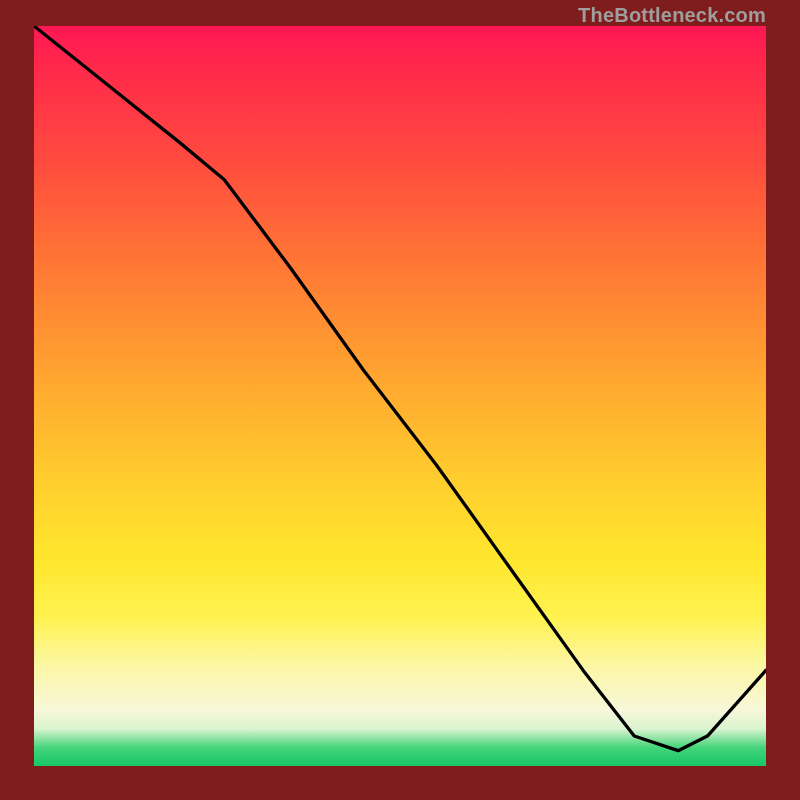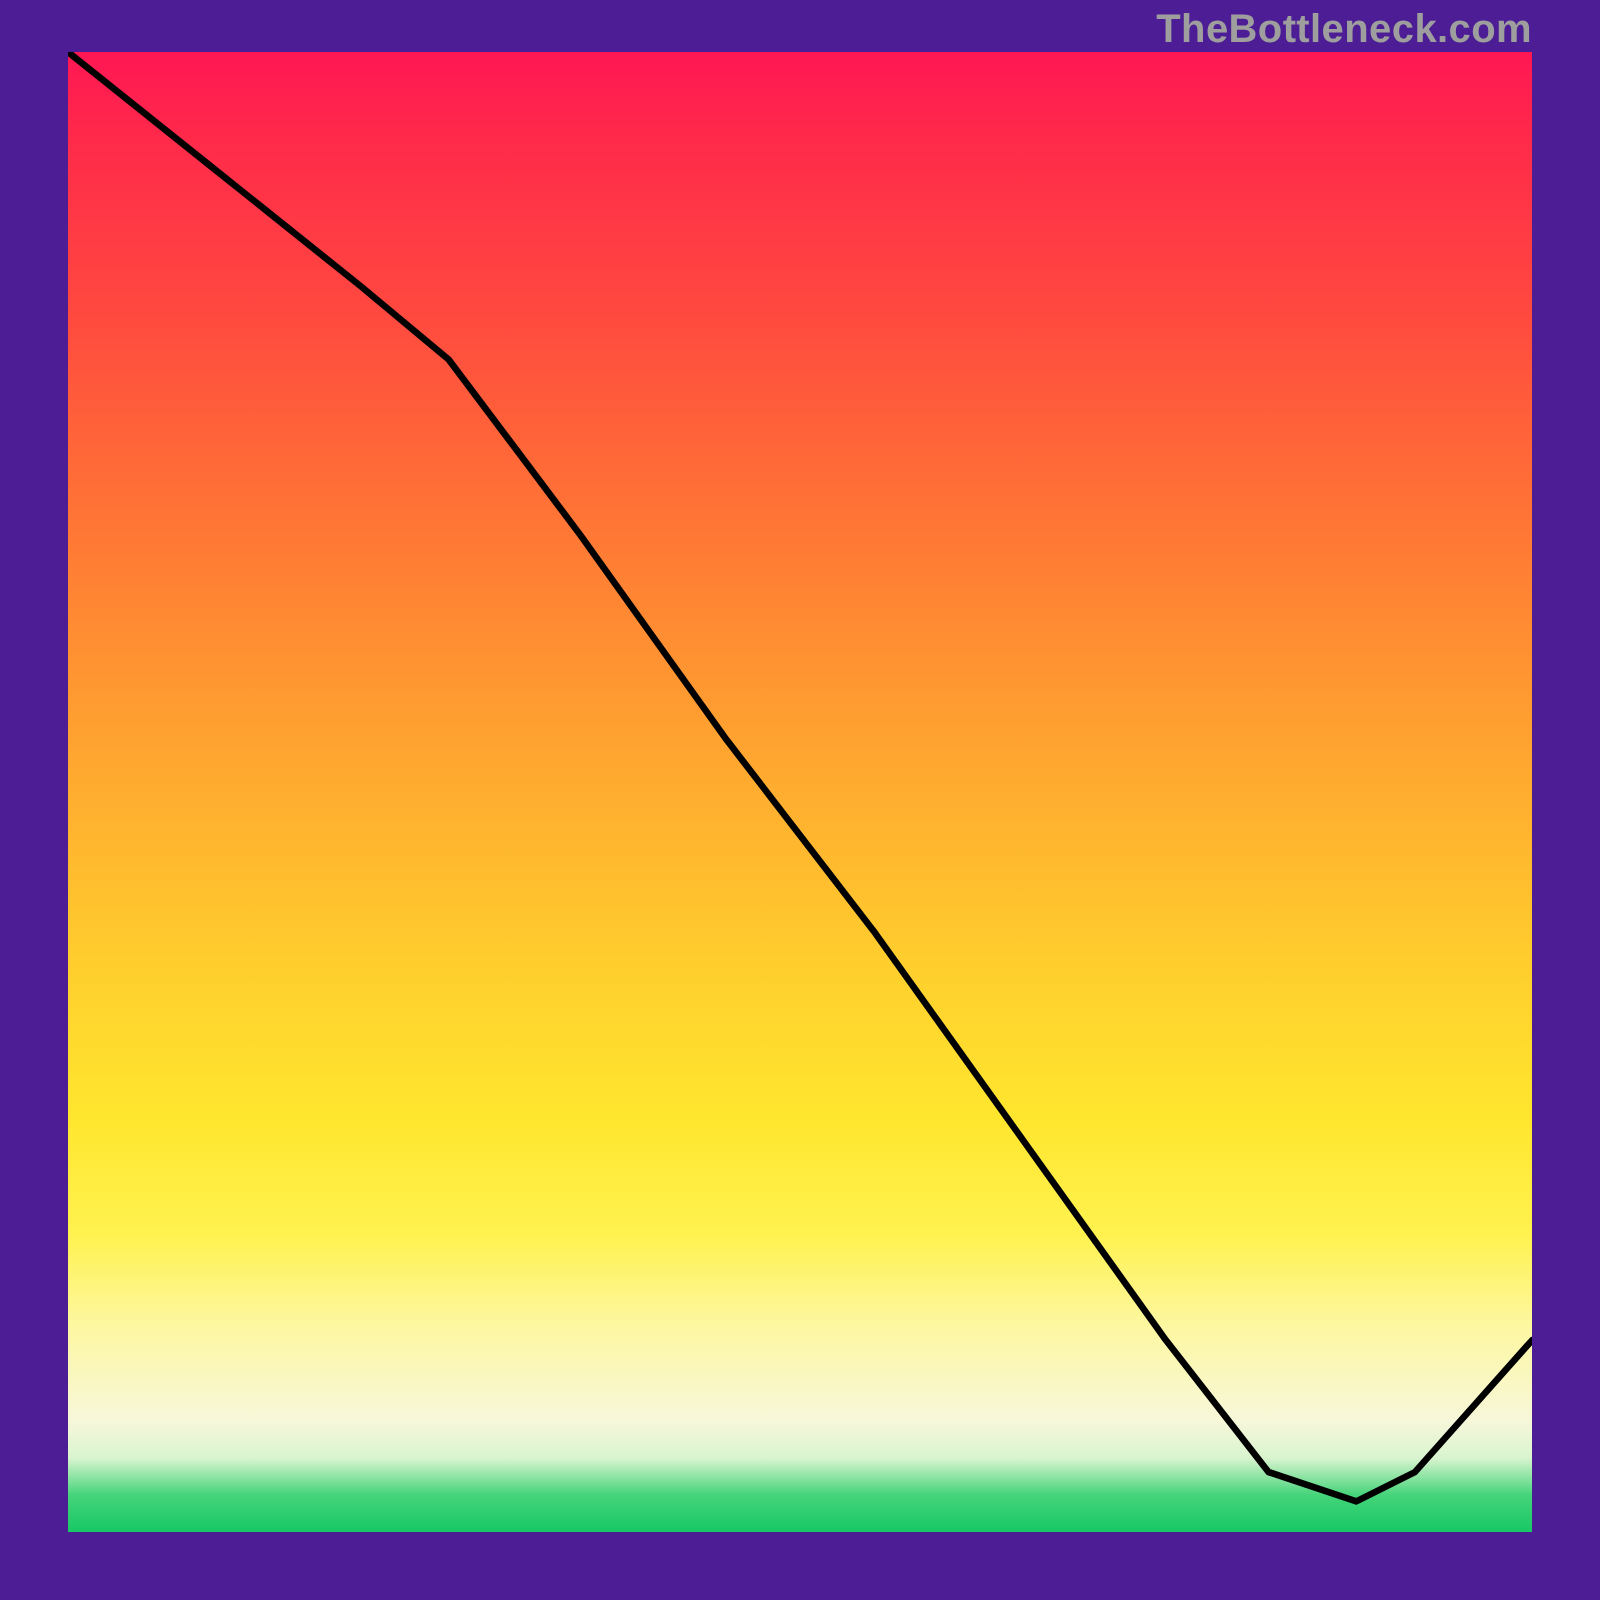--- a/index.html
+++ b/index.html
@@ -8,21 +8,21 @@
     width: 800px;
     height: 800px;
     background: #000;
     overflow: hidden;
     font-family: -apple-system, Helvetica, Arial, sans-serif;
   }
   .canvas {
     position: relative;
     width: 800px;
     height: 800px;
-    background: #4c1d95;
+    background: #7f1d1d;
   }
   .plot-area {
     position: absolute;
     
     left: 34px;
     top: 26px;
     width: 732px;   
     height: 740px;  
     overflow: hidden;
   }

